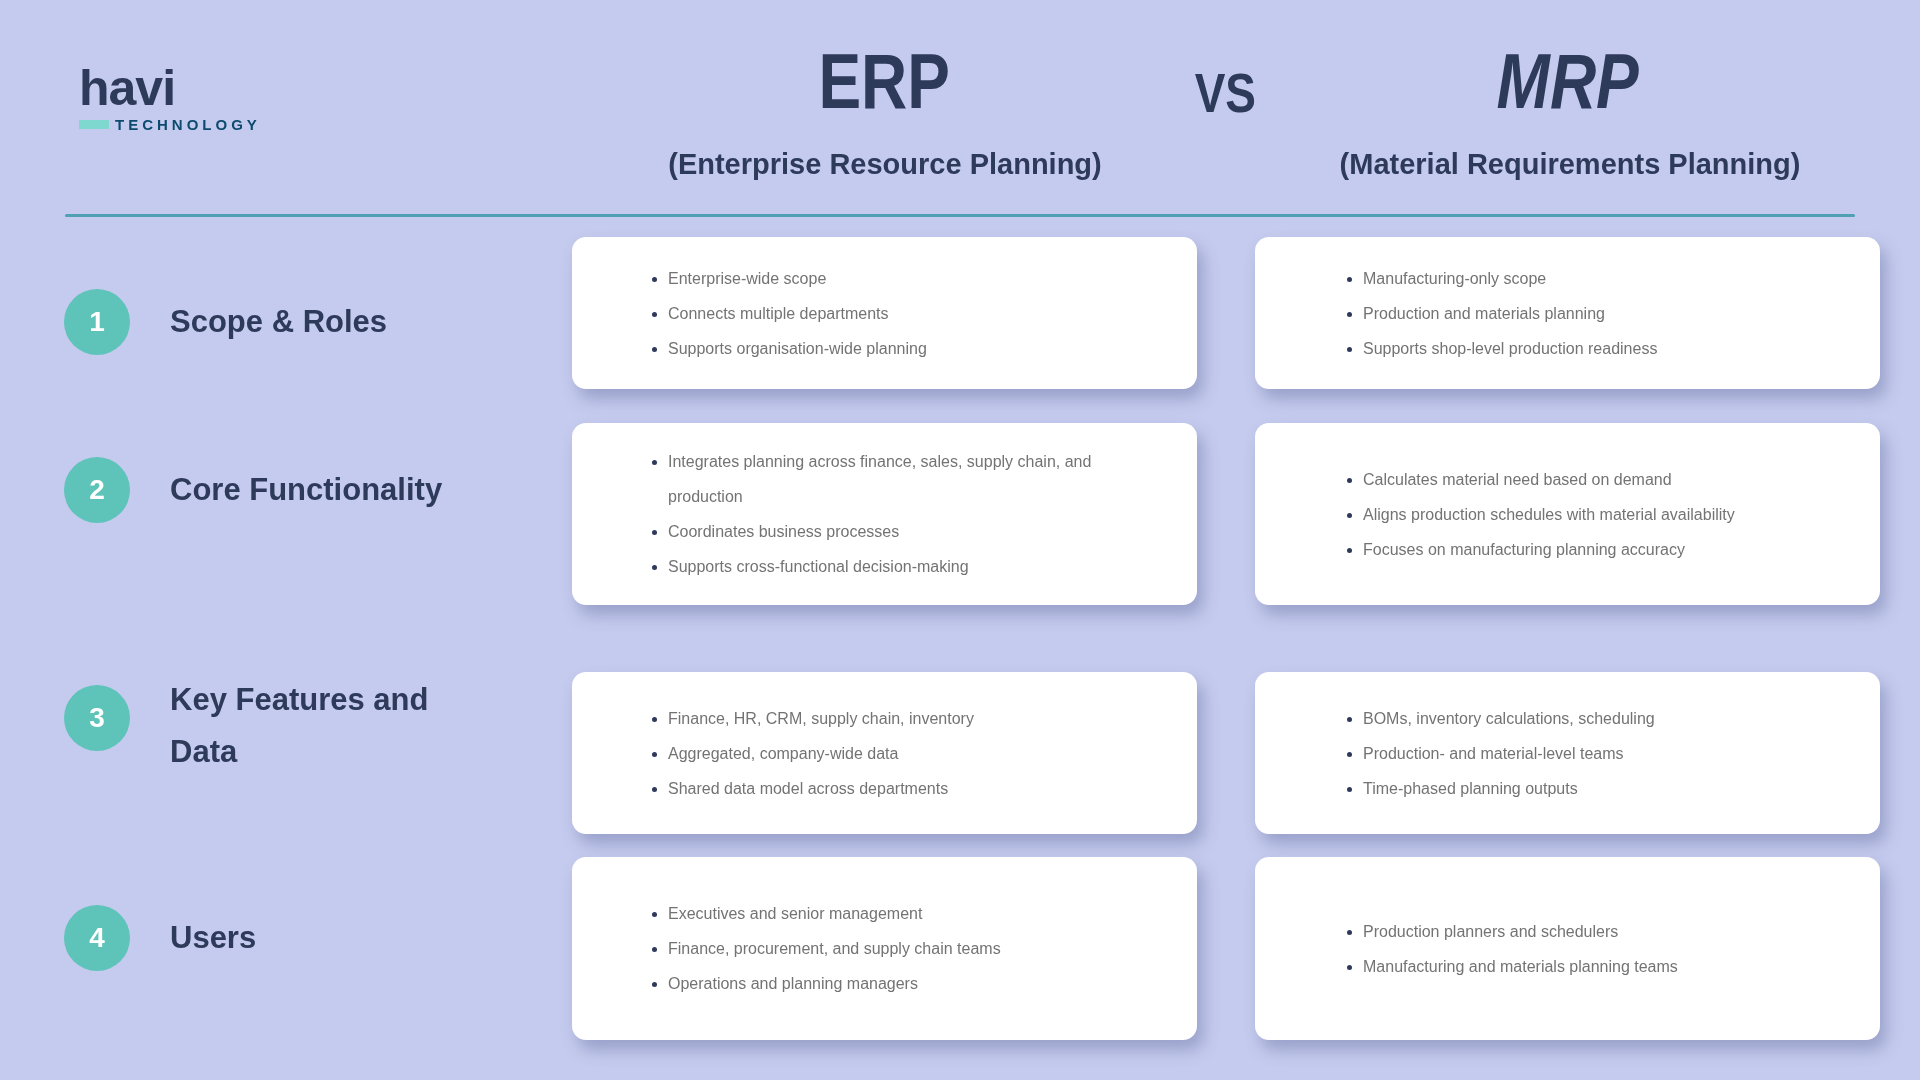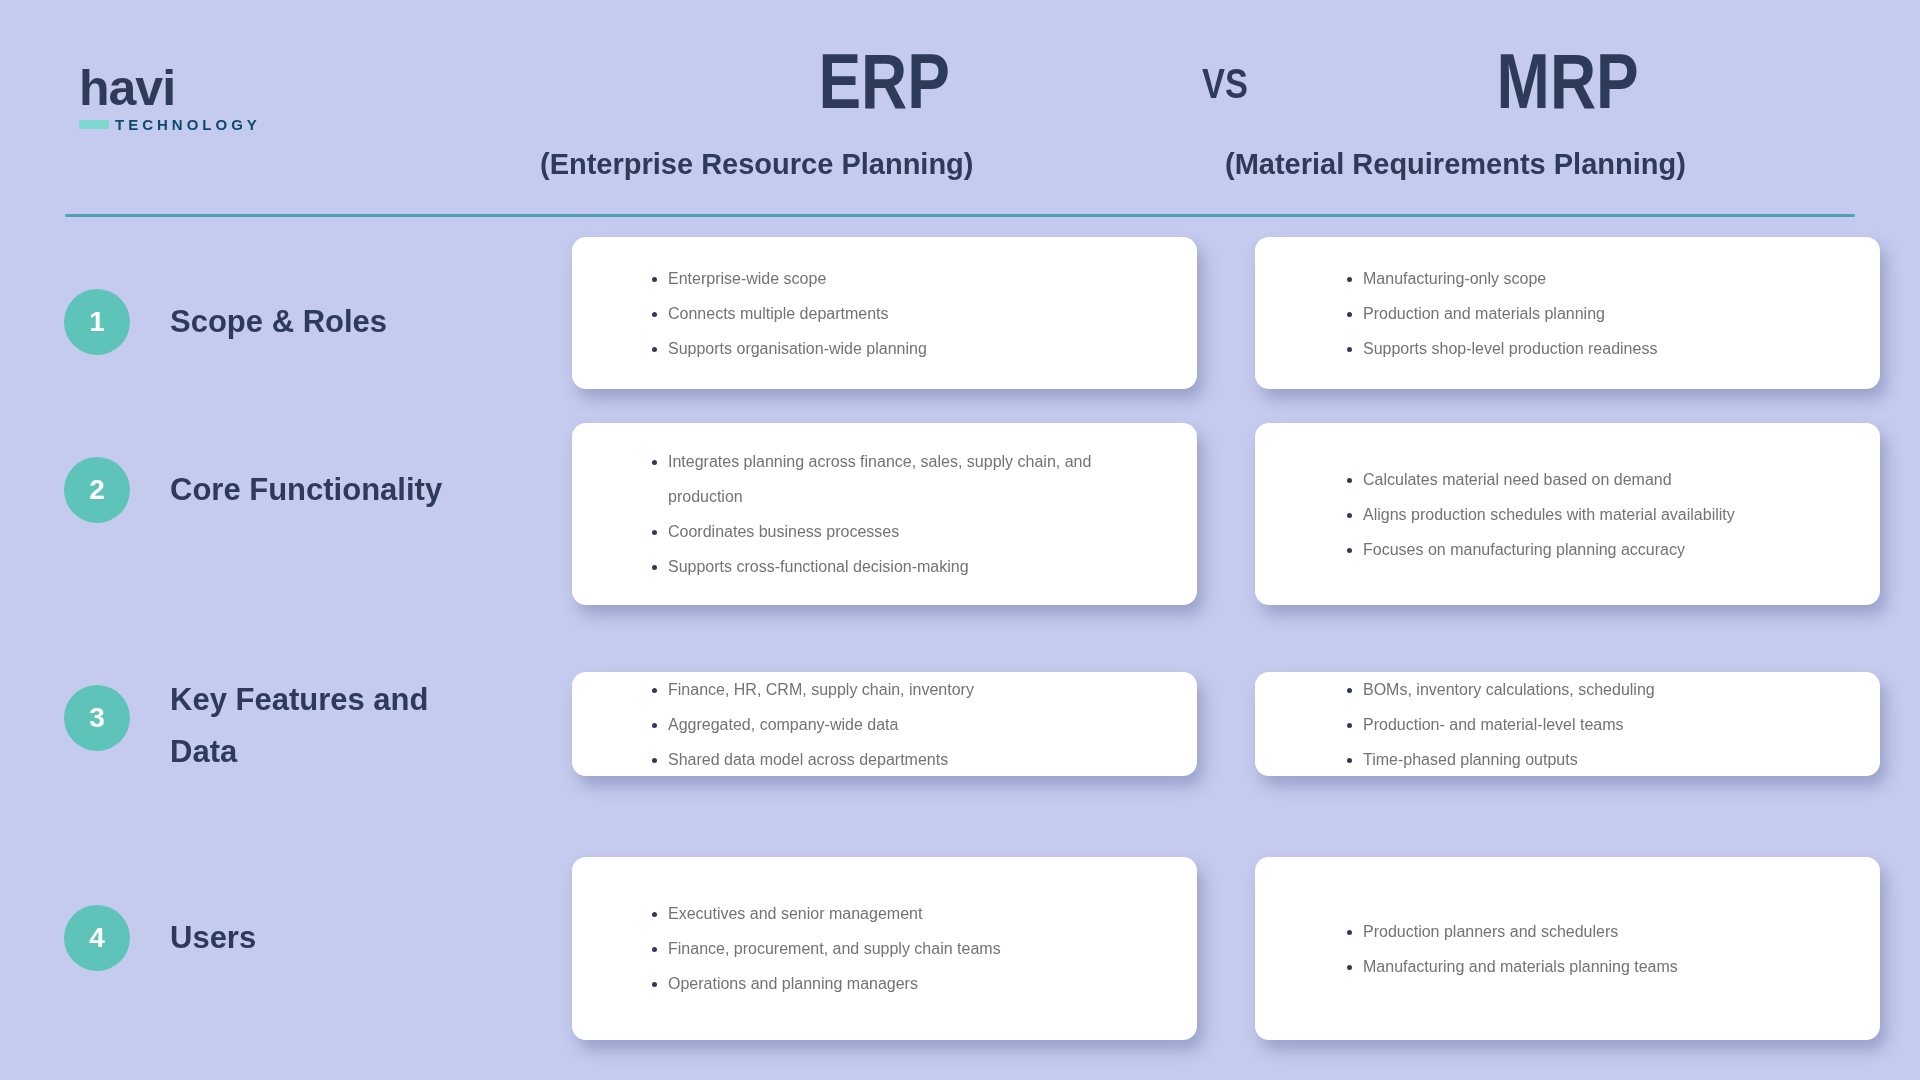--- a/index.html
+++ b/index.html
@@ -12,23 +12,23 @@
   .logo{position:absolute;left:79px;top:62px;}
   .logo-word{font-size:50px;font-weight:800;letter-spacing:-1px;color:#2e3a59;line-height:52px;}
   .logo-sub{display:flex;align-items:center;margin-top:2px;}
   .logo-bar{width:30px;height:9px;background:#7fd8cf;margin-right:6px;}
   .logo-tagline{font-size:15px;font-weight:700;letter-spacing:4px;color:#0c4a6e;}
 
   
   .title{position:absolute;top:36px;text-align:center;font-weight:800;color:#2e3a59;}
   .title .squeeze{display:inline-block;transform:scaleX(.82);transform-origin:center;}
   .title-erp{left:572px;width:625px;font-size:78px;}
-  .title-vs{left:1140px;width:170px;font-size:42px;top:60px;}
-  .title-mrp{left:1255px;width:625px;font-size:78px;}
-  .subtitle{position:absolute;top:148px;text-align:left;font-size:29px;font-weight:700;color:#2e3a59;}
+  .title-vs{left:1140px;width:170px;font-size:56px;top:60px;}
+  .title-mrp{left:1255px;width:625px;font-size:78px;font-style:italic;}
+  .subtitle{position:absolute;top:148px;text-align:center;font-size:29px;font-weight:700;color:#2e3a59;}
   .subtitle-erp{left:540px;width:690px;}
   .subtitle-mrp{left:1225px;width:690px;}
   .divider{position:absolute;left:65px;top:214px;width:1790px;height:3px;background:#4fa0b5;border-radius:2px;}
 
   
   .num-circle{
     position:absolute;left:64px;width:66px;height:66px;border-radius:50%;
     background:#5ec3b9;display:flex;align-items:center;justify-content:center;
     color:#ffffff;font-size:28px;font-weight:700;
   }
@@ -46,21 +46,21 @@
   .card li::marker{color:#2e3a59;}
   .card-erp{left:572px;}
   .card-mrp{left:1255px;padding-left:12px;}
 
   
   .circle-r1{top:289px;} .label-r1{top:296px;}
   .card-r1{top:237px;height:152px;}
   .circle-r2{top:457px;} .label-r2{top:464px;}
   .card-r2{top:423px;height:182px;}
   .circle-r3{top:685px;} .label-r3{top:674px;}
-  .card-r3{top:672px;height:104px;}
+  .card-r3{top:672px;height:162px;}
   .circle-r4{top:905px;} .label-r4{top:912px;}
   .card-r4{top:857px;height:183px;}
 </style>
 </head>
 <body>
 
 <div class="stage">
 
   <div class="logo">
     <div class="logo-word">havi</div>

